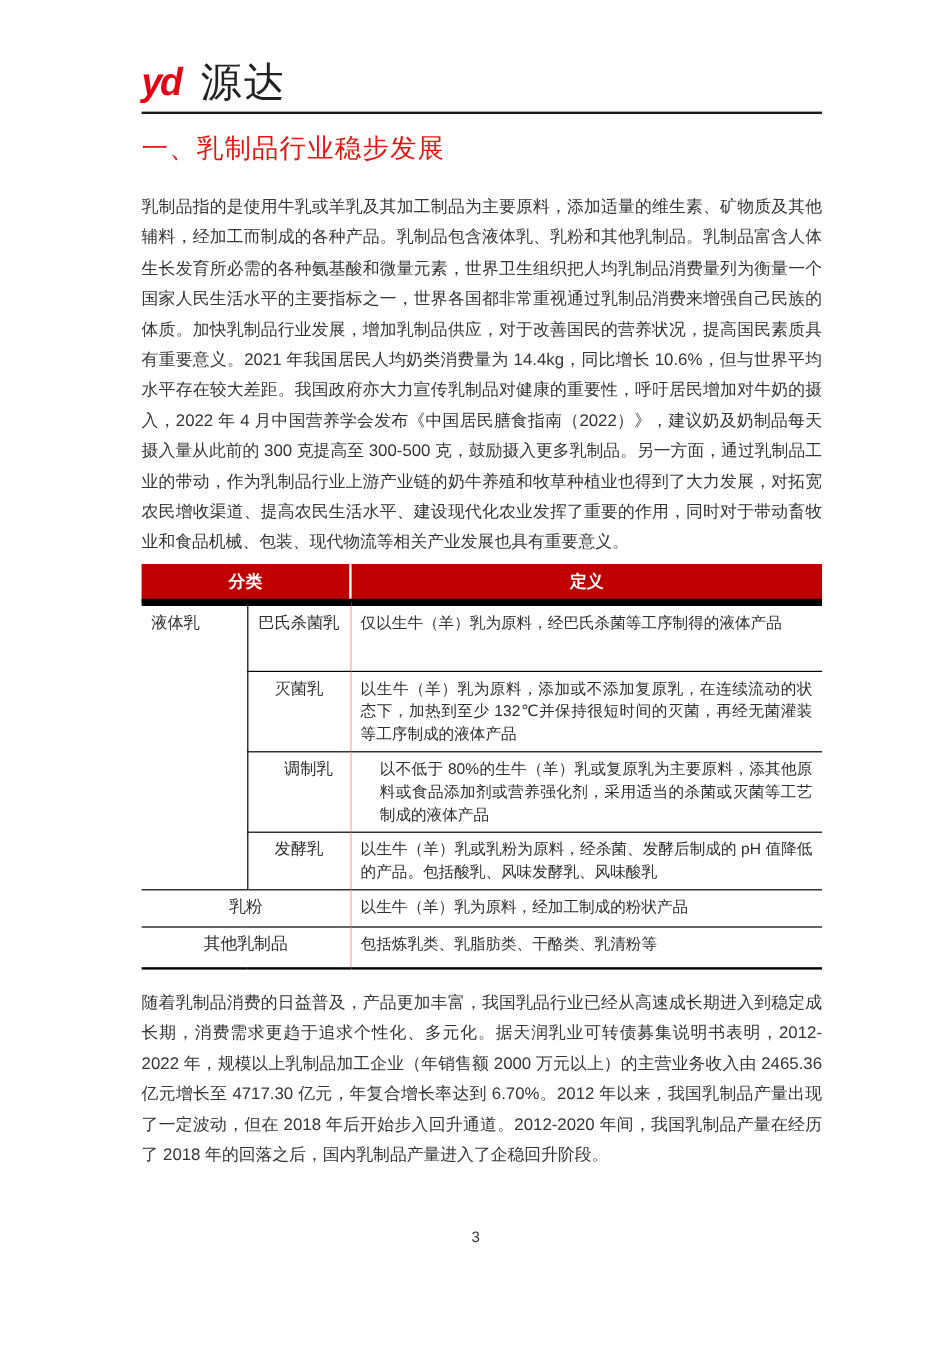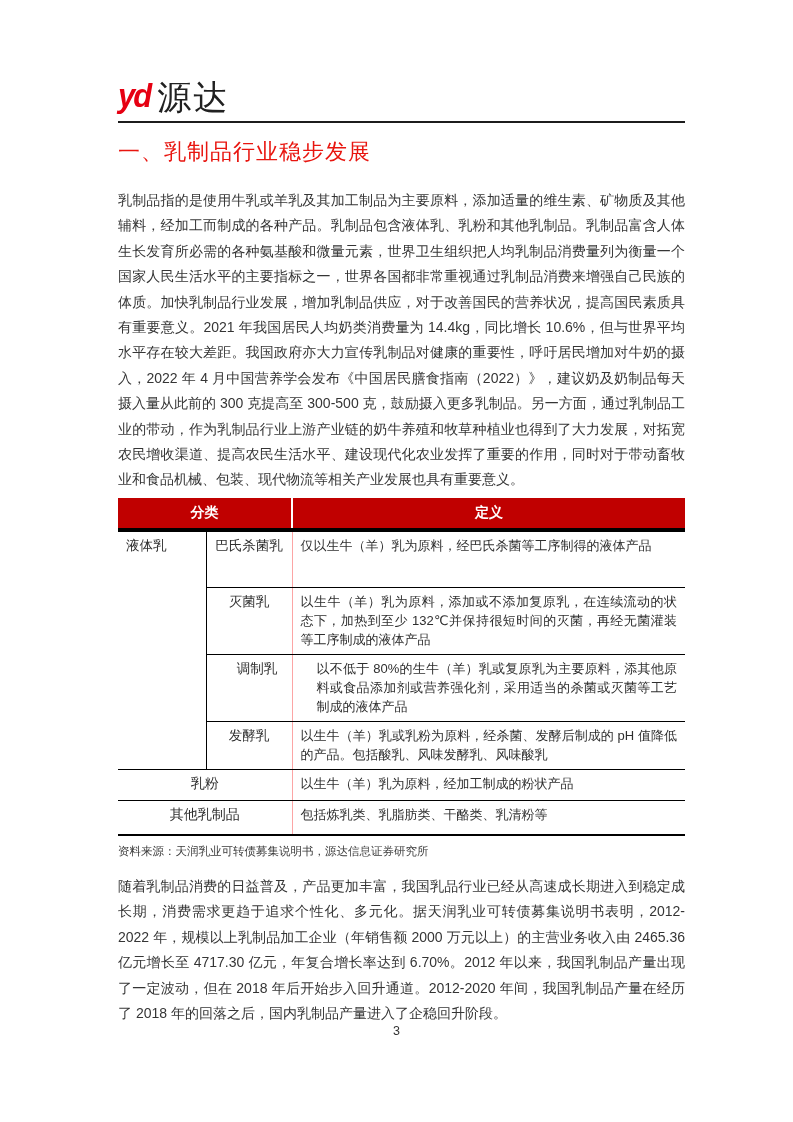--- a/index.html
+++ b/index.html
@@ -5,21 +5,21 @@
   * { margin:0; padding:0; box-sizing:border-box; }
   html,body { background:#ffffff; }
   body { font-family:"Liberation Sans","DejaVu Sans",sans-serif; }
   .page {
     position:relative; width:793px; height:1122px; margin:0 auto;
     background:#ffffff; overflow:hidden;
   }
   .content { position:absolute; left:118px; top:0; width:567px; }
 
   
-  .logo-row { padding-top:82px; display:flex; align-items:flex-end; gap:7px; }
+  .logo-row { padding-top:54px; display:flex; align-items:flex-end; gap:17px; }
   .logo-mark {
     color:#e60012; font-size:31px; font-weight:bold; font-style:italic;
     letter-spacing:-2px; line-height:30px; transform:scaleY(1.05);
   }
   .logo-wordmark {
     color:#212121; font-size:34px; font-weight:normal; letter-spacing:2px; line-height:30px;
   }
   .header-rule { margin-top:9px; border-top:2px solid #1c1c1c; }
 
   
@@ -37,21 +37,21 @@
   
   .table-caption { margin-top:16px; font-size:12px; font-weight:bold; color:#e8150f; }
   table.classification {
     margin-top:5px; width:100%; border-collapse:collapse;
     font-size:13px; line-height:19px; color:#2e2e2e; table-layout:fixed;
   }
   col.c1 { width:88px; } col.c2 { width:86px; }
   table.classification th {
     background:#c00000; color:#ffffff; font-size:14px; font-weight:bold;
     height:32px; vertical-align:middle;
-    border-bottom:4px solid #000000;
+    border-bottom:6px solid #000000;
   }
   th.def-h { border-left:2px solid #ffffff; }
   table.classification td {
     border-bottom:1px solid #000000; vertical-align:top; padding:4px 8px 5px 8px;
   }
   td.group-cell { text-align:left; padding-top:38px; font-size:13.5px; }
   td.type-cell { text-align:center; border-left:1px solid #000000; padding-top:6px; font-size:13.5px; }
   td.def-cell  { border-left:1px solid #fca5a5; text-align:justify; }
   td.merged-cell { text-align:center; padding-top:7px; font-size:14px; }
   tr.r1 td { height:58px; } tr.r2 td { height:56px; } tr.r3 td { height:57px;padding-left:24px; }
@@ -117,20 +117,19 @@
           <td class="merged-cell" colspan="2">乳粉</td>
           <td class="def-cell">以生牛（羊）乳为原料，经加工制成的粉状产品</td>
         </tr>
         <tr class="r6 last">
           <td class="merged-cell" colspan="2">其他乳制品</td>
           <td class="def-cell">包括炼乳类、乳脂肪类、干酪类、乳清粉等</td>
         </tr>
       </tbody>
     </table>
 
-    <div class="source-note">资料来源：天润乳业可转债募集说明书，源达信息证券研究所</div>
 
     <p class="body-text body-text2">随着乳制品消费的日益普及，产品更加丰富，我国乳品行业已经从高速成长期进入到稳定成长期，消费需求更趋于追求个性化、多元化。据天润乳业可转债募集说明书表明，2012-2022 年，规模以上乳制品加工企业（年销售额 2000 万元以上）的主营业务收入由 2465.36 亿元增长至 4717.30 亿元，年复合增长率达到 6.70%。2012 年以来，我国乳制品产量出现了一定波动，但在 2018 年后开始步入回升通道。2012-2020 年间，我国乳制品产量在经历了 2018 年的回落之后，国内乳制品产量进入了企稳回升阶段。</p>
 
   </div>
 
   <div class="page-number">3</div>
 </div>
 
 </body></html>

